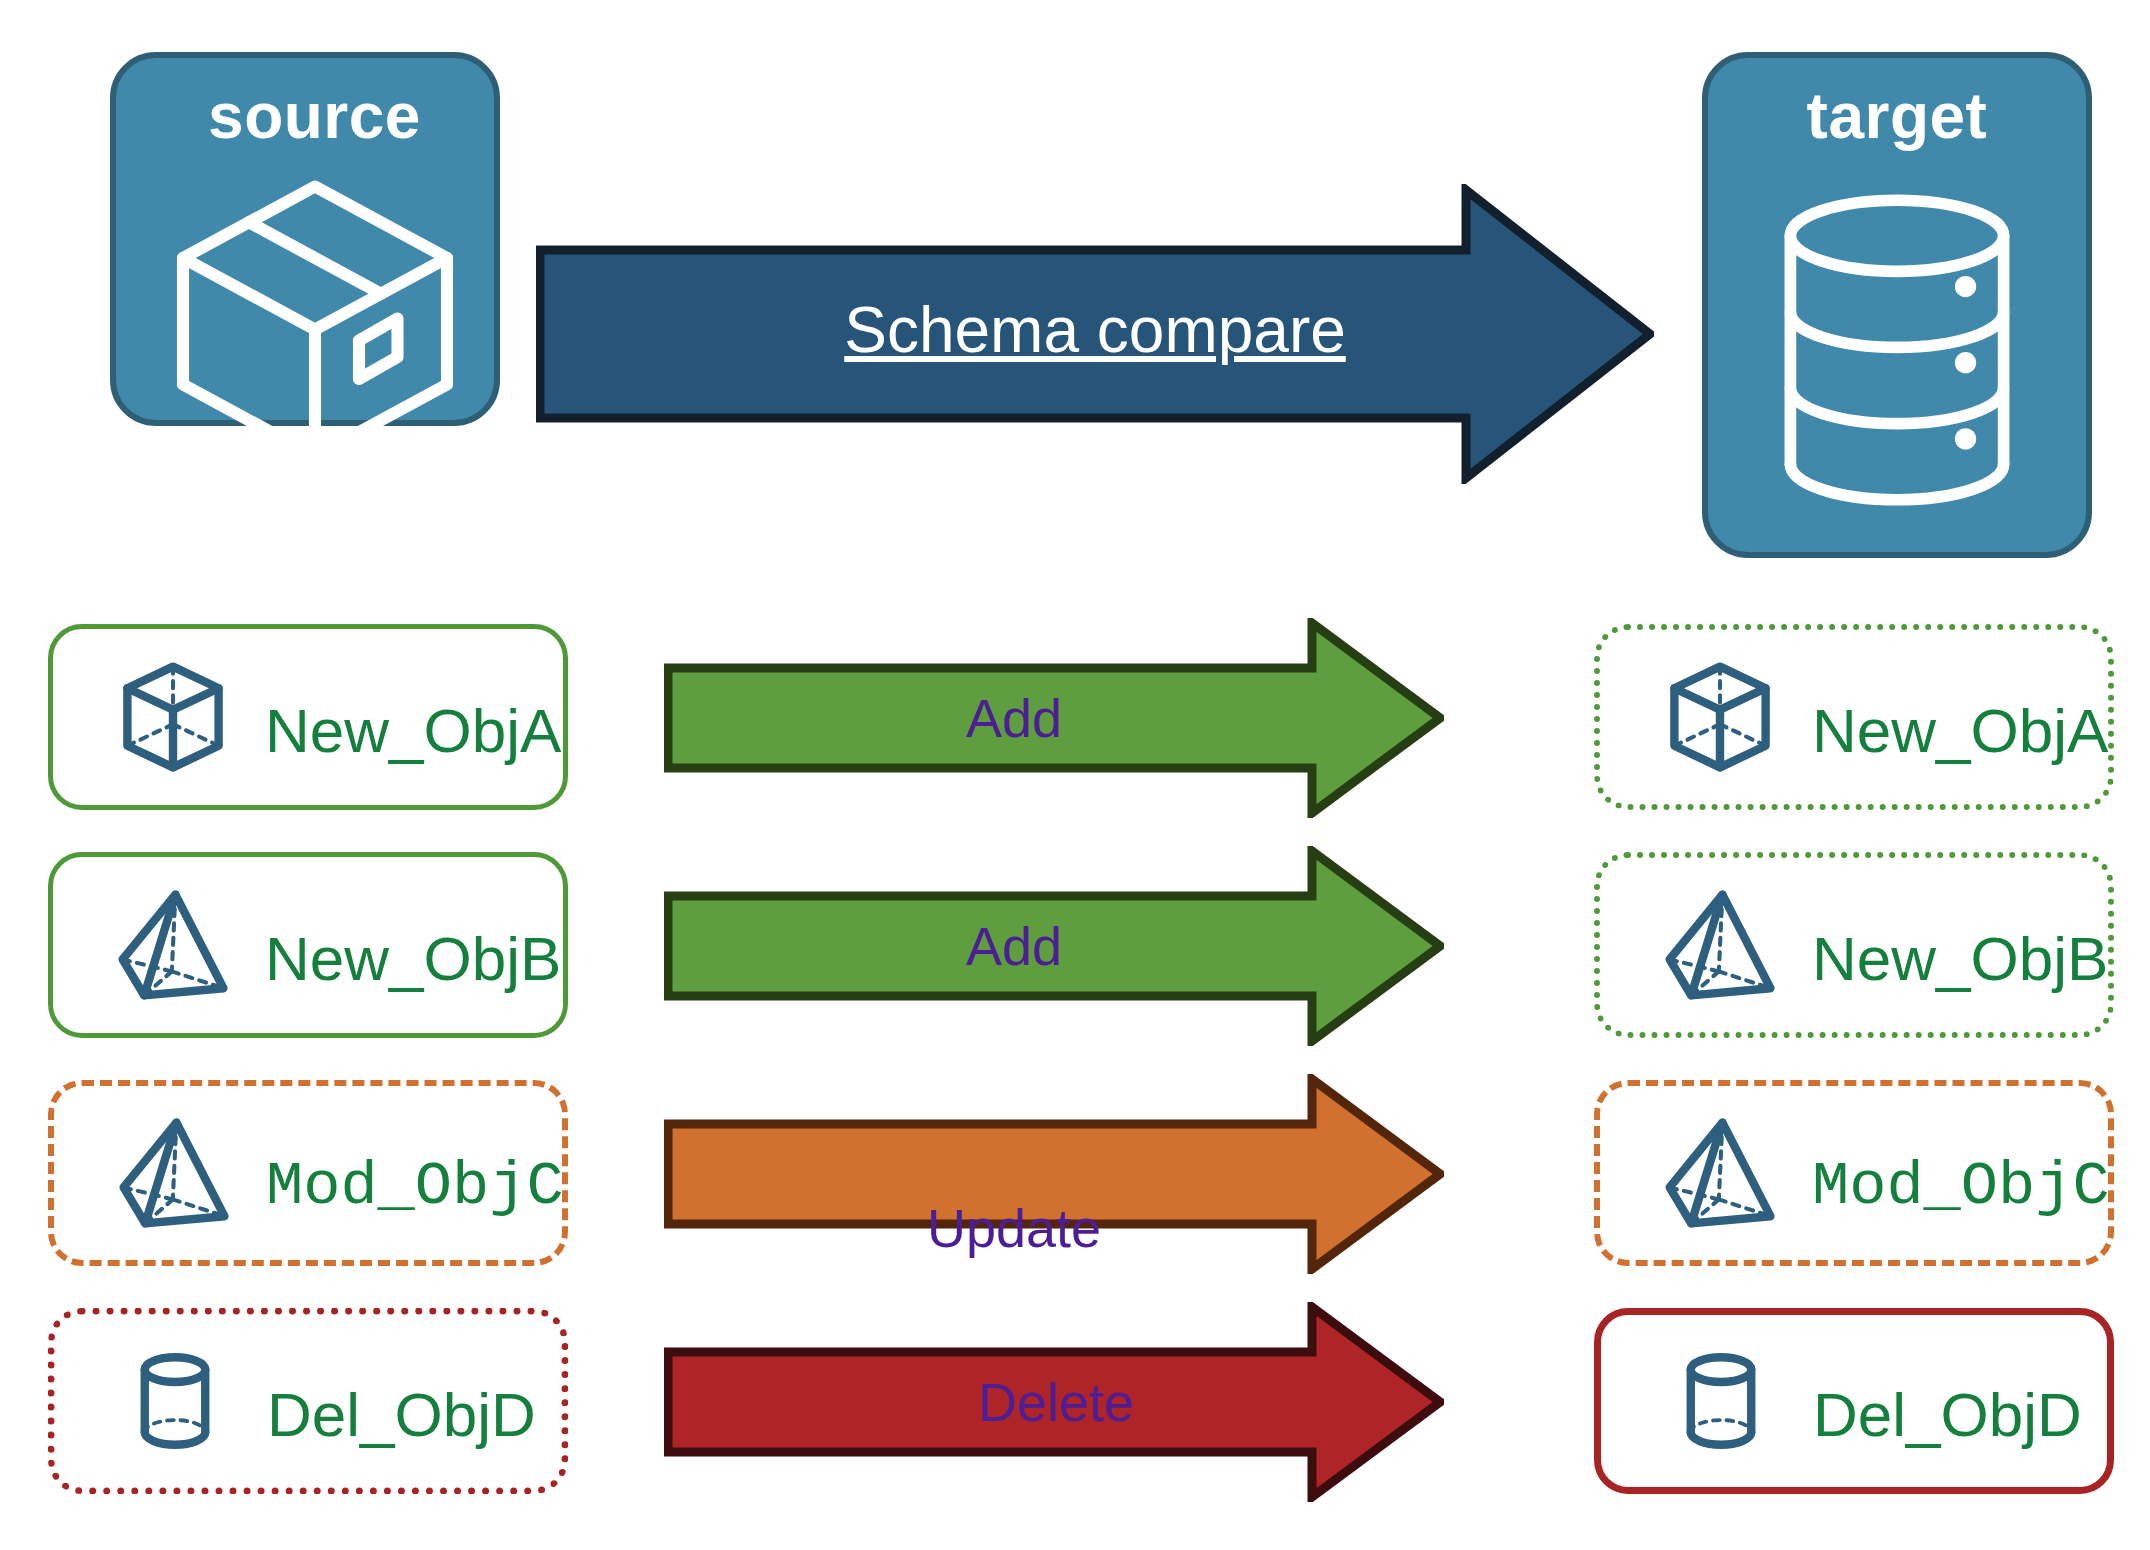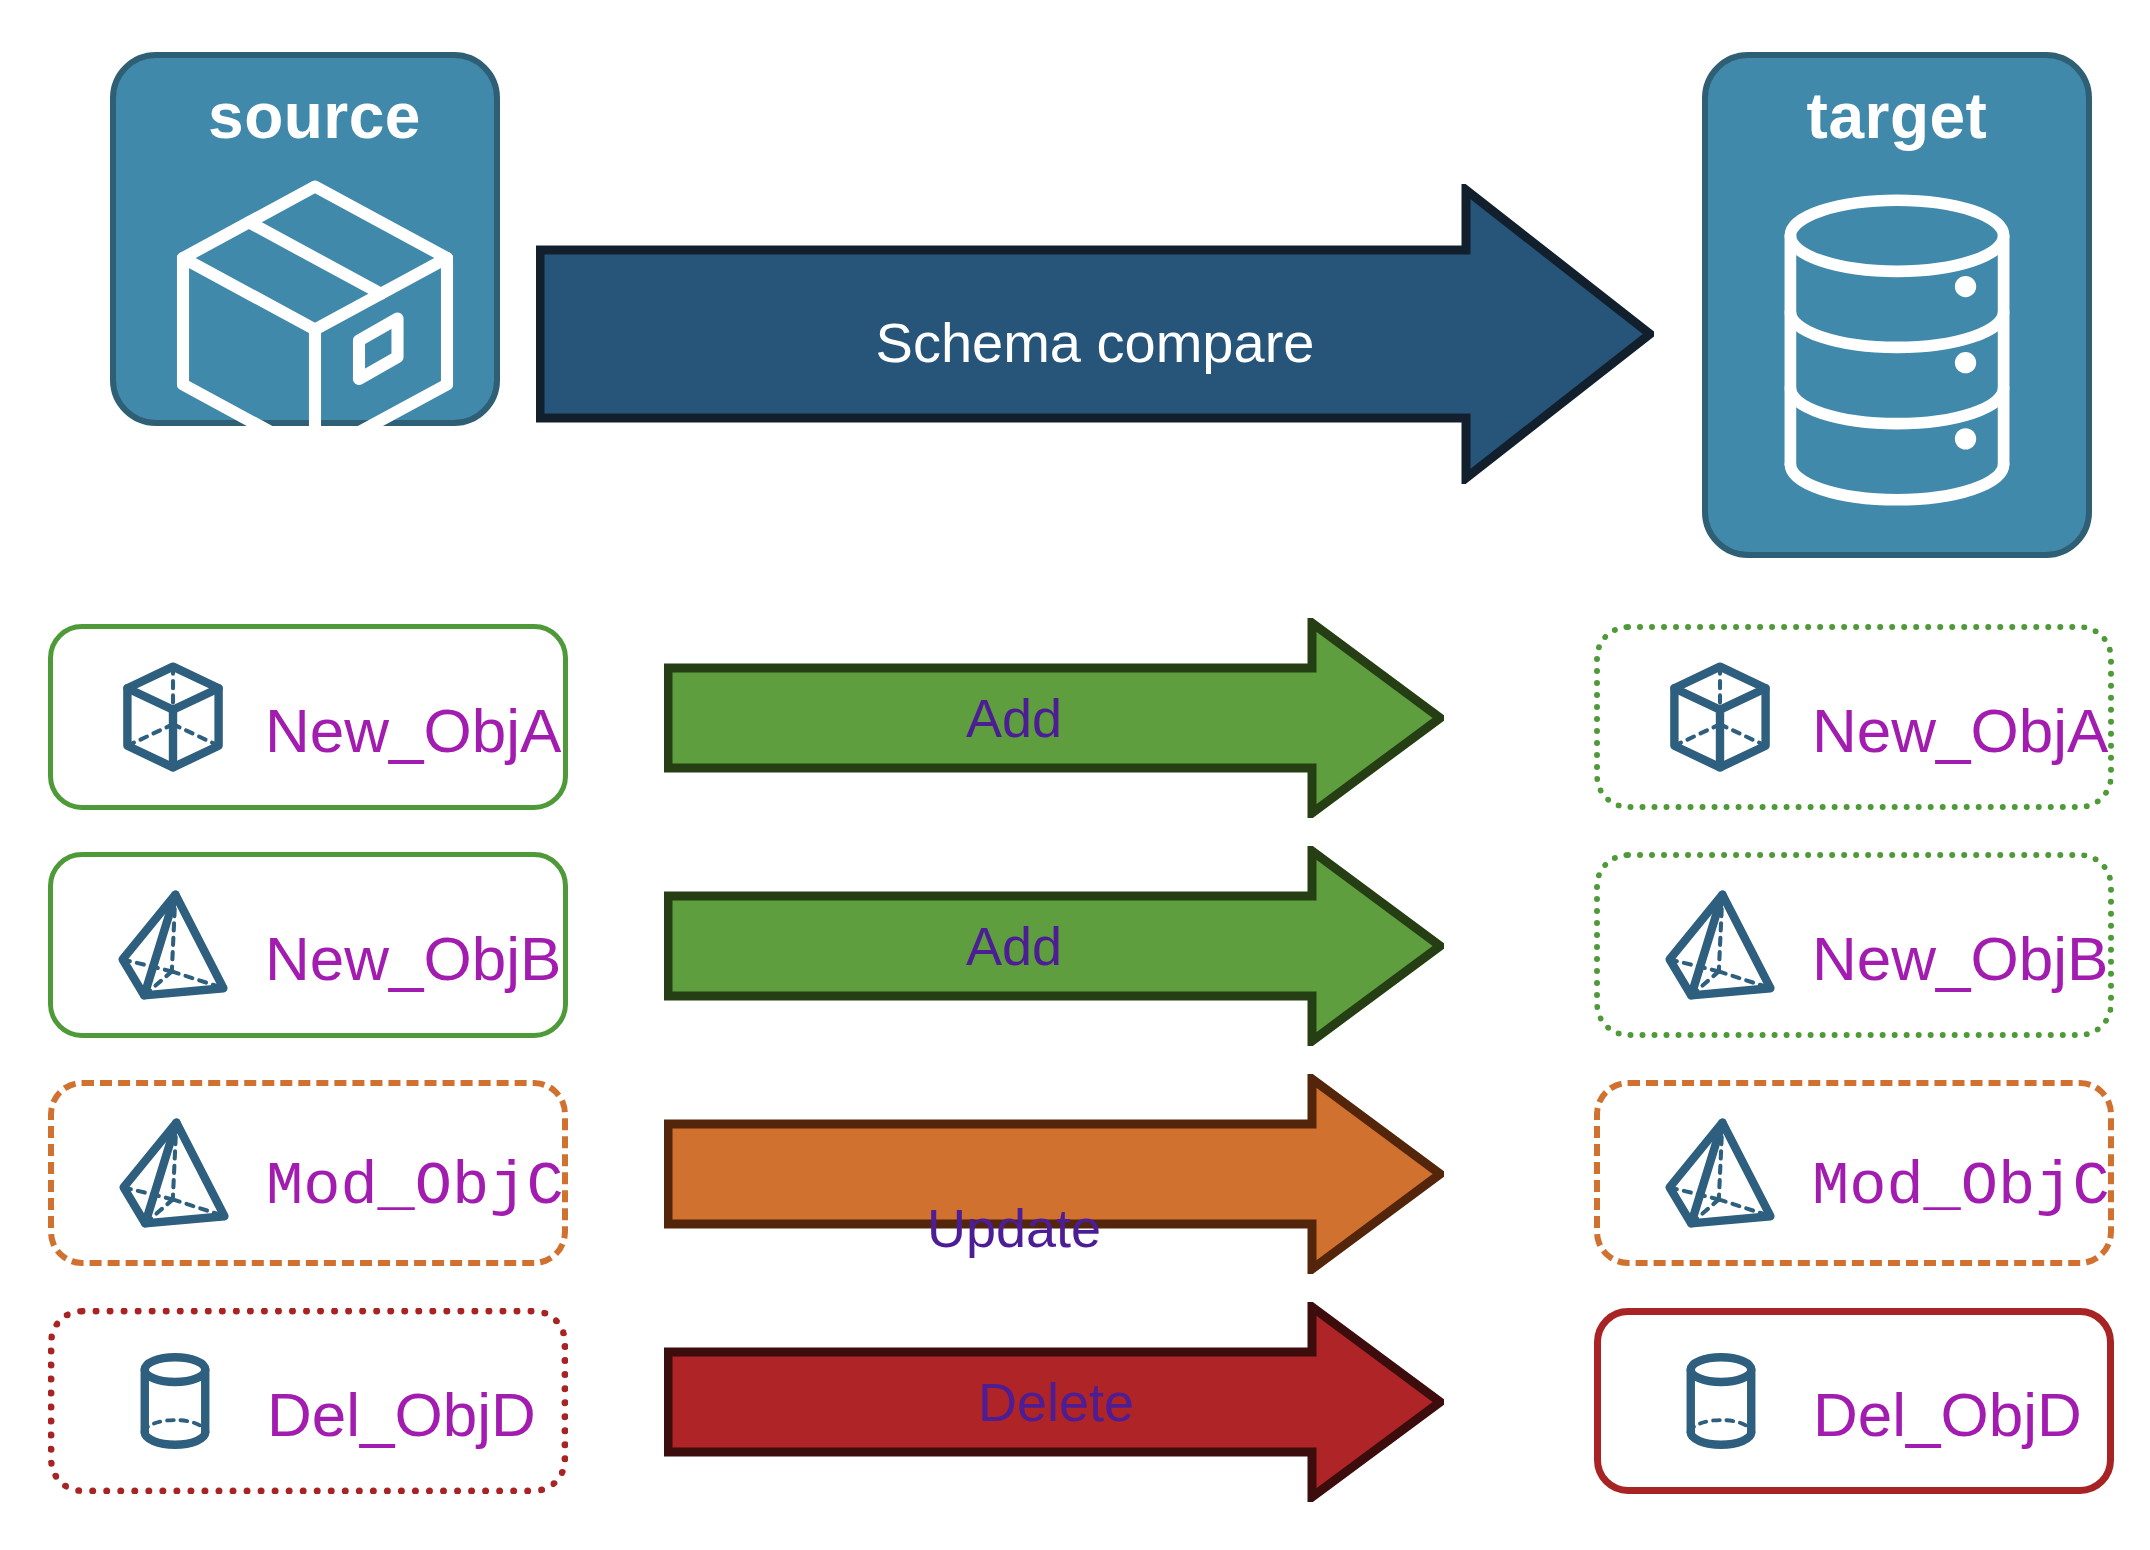--- a/index.html
+++ b/index.html
@@ -37,37 +37,37 @@
   
   #compare-arrow{position:absolute;left:536px;top:184px;width:1118px;height:300px;}
   .arrow-label{
     position:absolute;
     color:#ffffff;
     font-size:52px;
     white-space:nowrap;
     user-select:none;
     pointer-events:none;
   }
-  #compare-label{left:536px;top:192px;width:1118px;height:300px;
-    display:flex;align-items:center;justify-content:center;font-size:56px;}
+  #compare-label{left:536px;top:180px;width:1118px;height:300px;
+    display:flex;align-items:center;justify-content:center;font-size:64px;text-decoration:underline;}
 
   
   .obj-box{
     position:absolute;
     box-sizing:border-box;
     background:#ffffff;
     border-radius:34px;
     display:flex;align-items:center;
     padding-left:58px;
   }
   .obj-box .obj-ico{width:124px;height:124px;flex:0 0 124px;display:flex;align-items:center;justify-content:center;}
   .obj-box .obj-name{
     margin-left:30px;
     font-size:62px;
-    color:#a21caf;
+    color:#15803d;
     white-space:nowrap;
     line-height:1;
     margin-top:28px;
   }
 
   .bd-green-solid {border:5px solid #4E9A38;}
   .bd-green-dot   {border:6px dotted #4E9A38;}
   .bd-orange-dash {border:6px dashed #D1712F;font-family:Liberation Mono, monospace;}
   .bd-red-dot     {border:7px dotted #A82424;}
   .bd-red-solid   {border:7px solid #A82424;}

